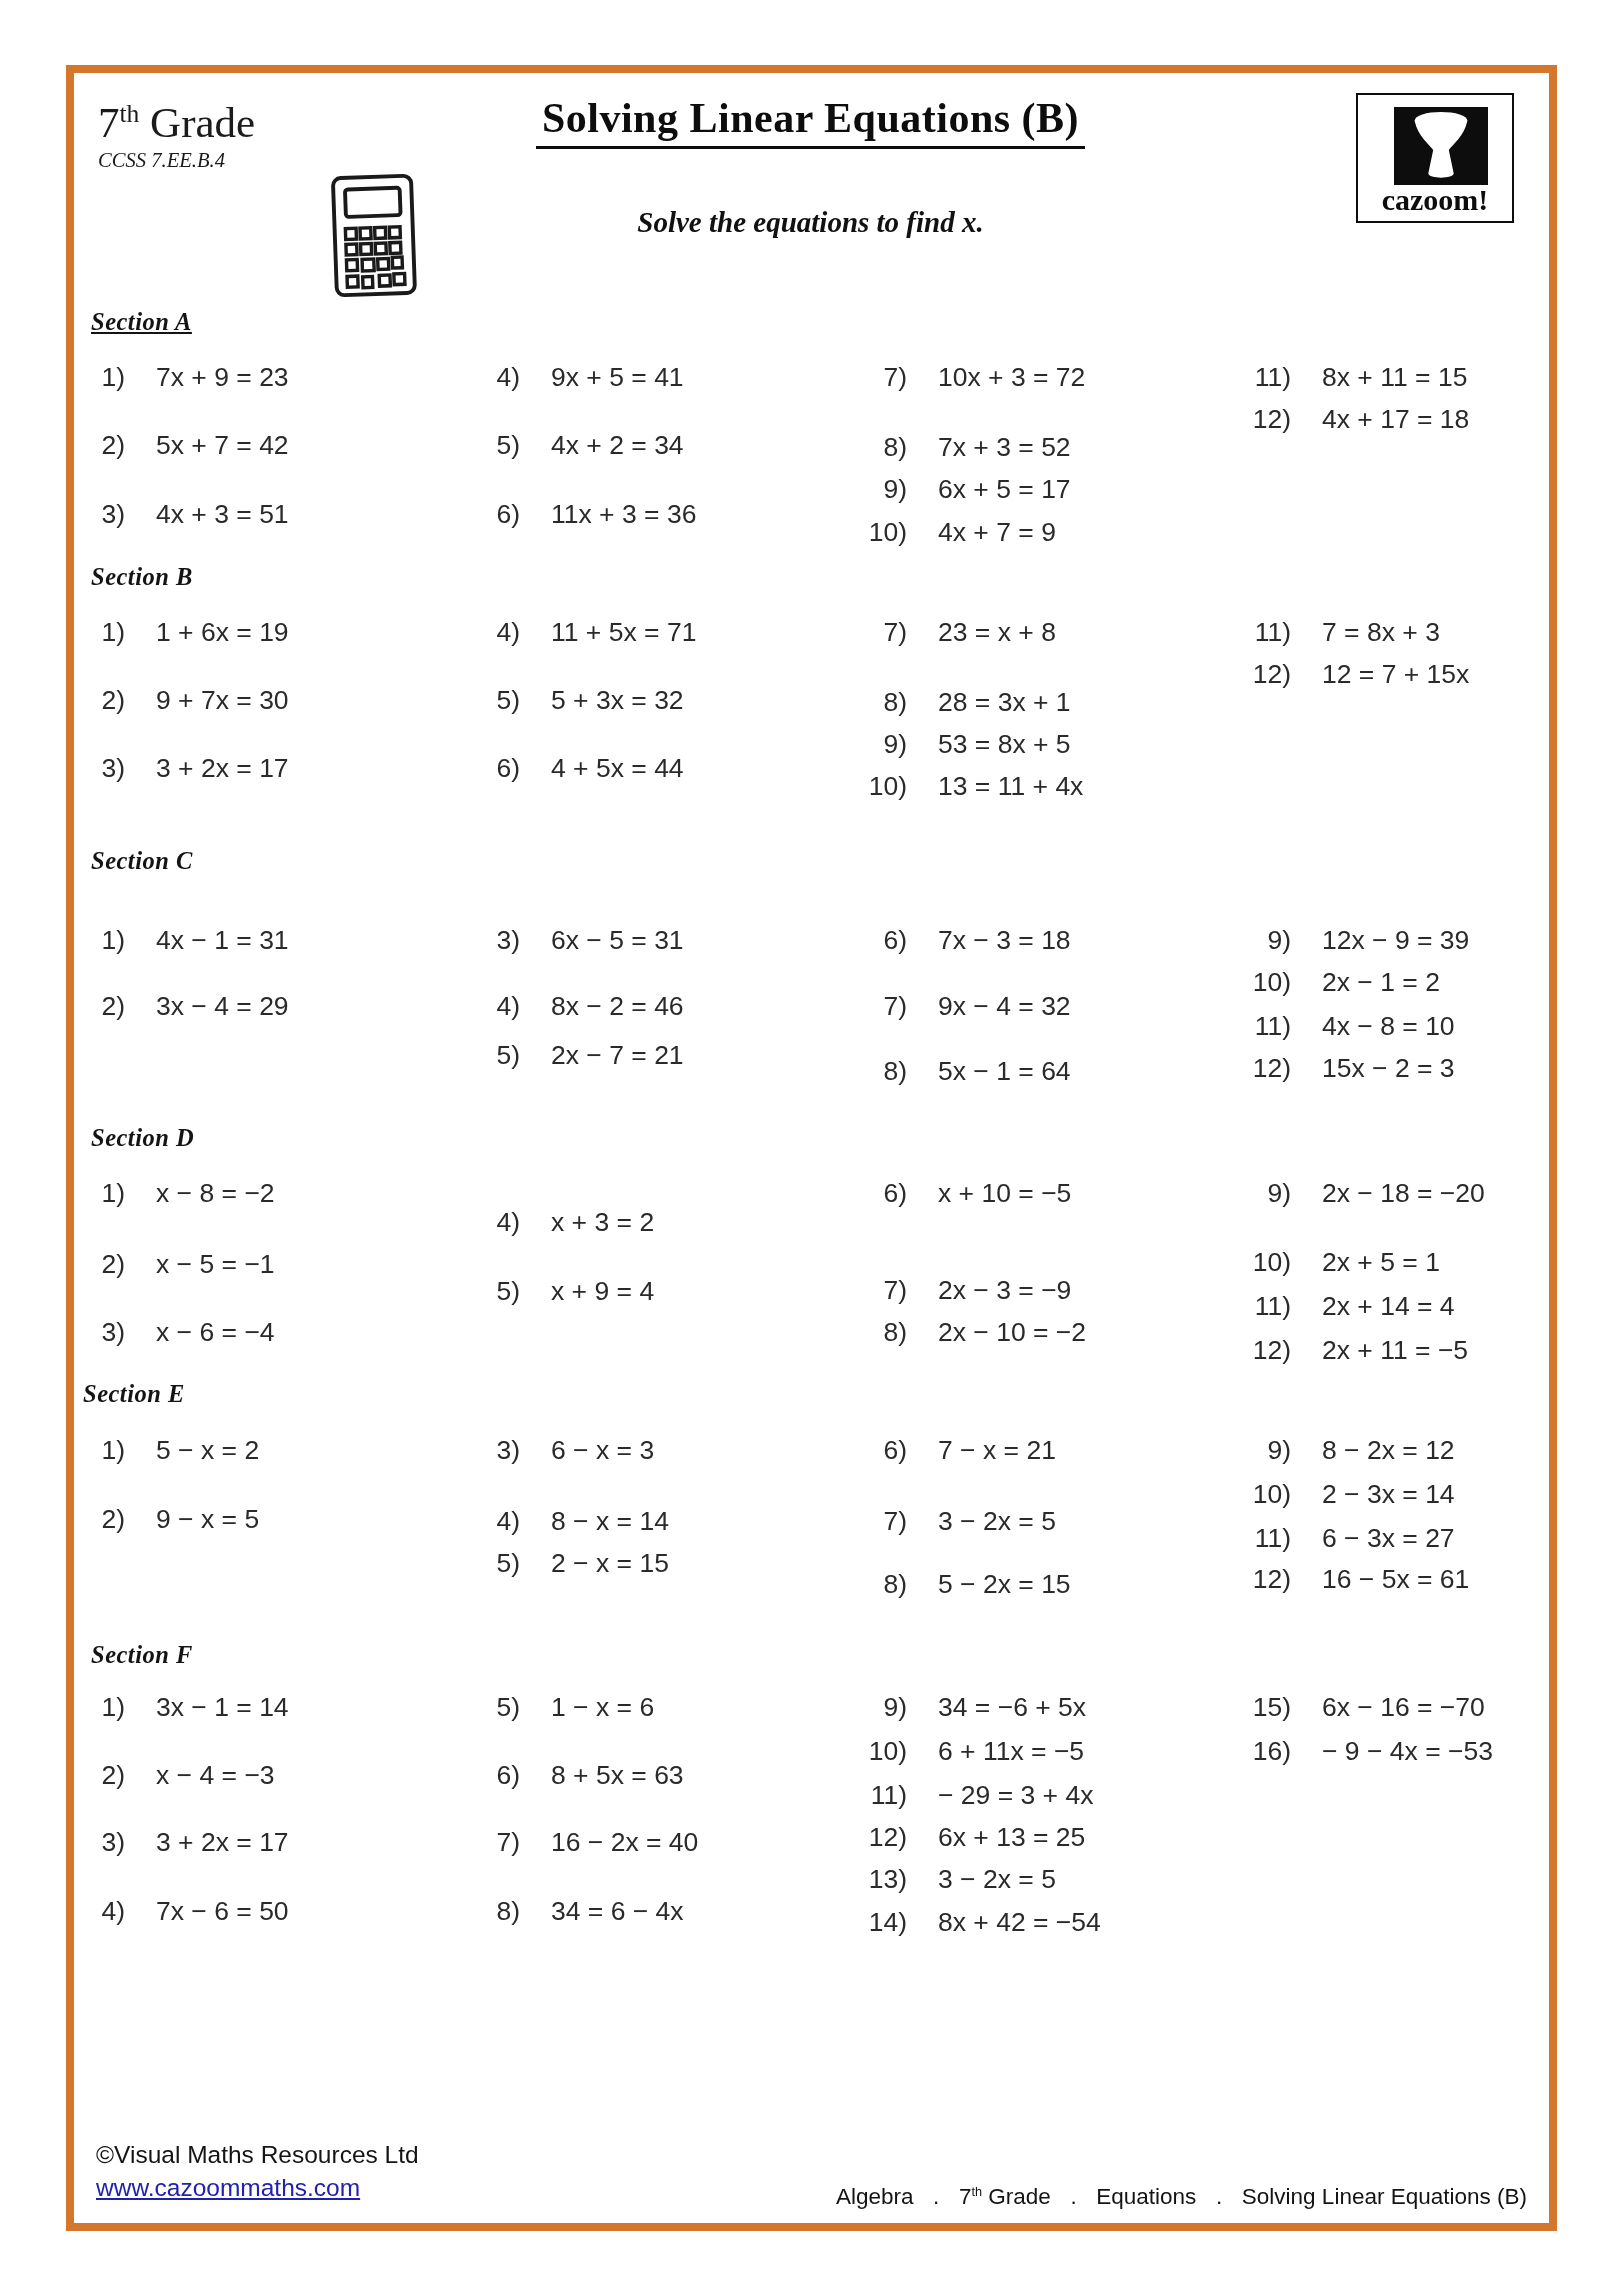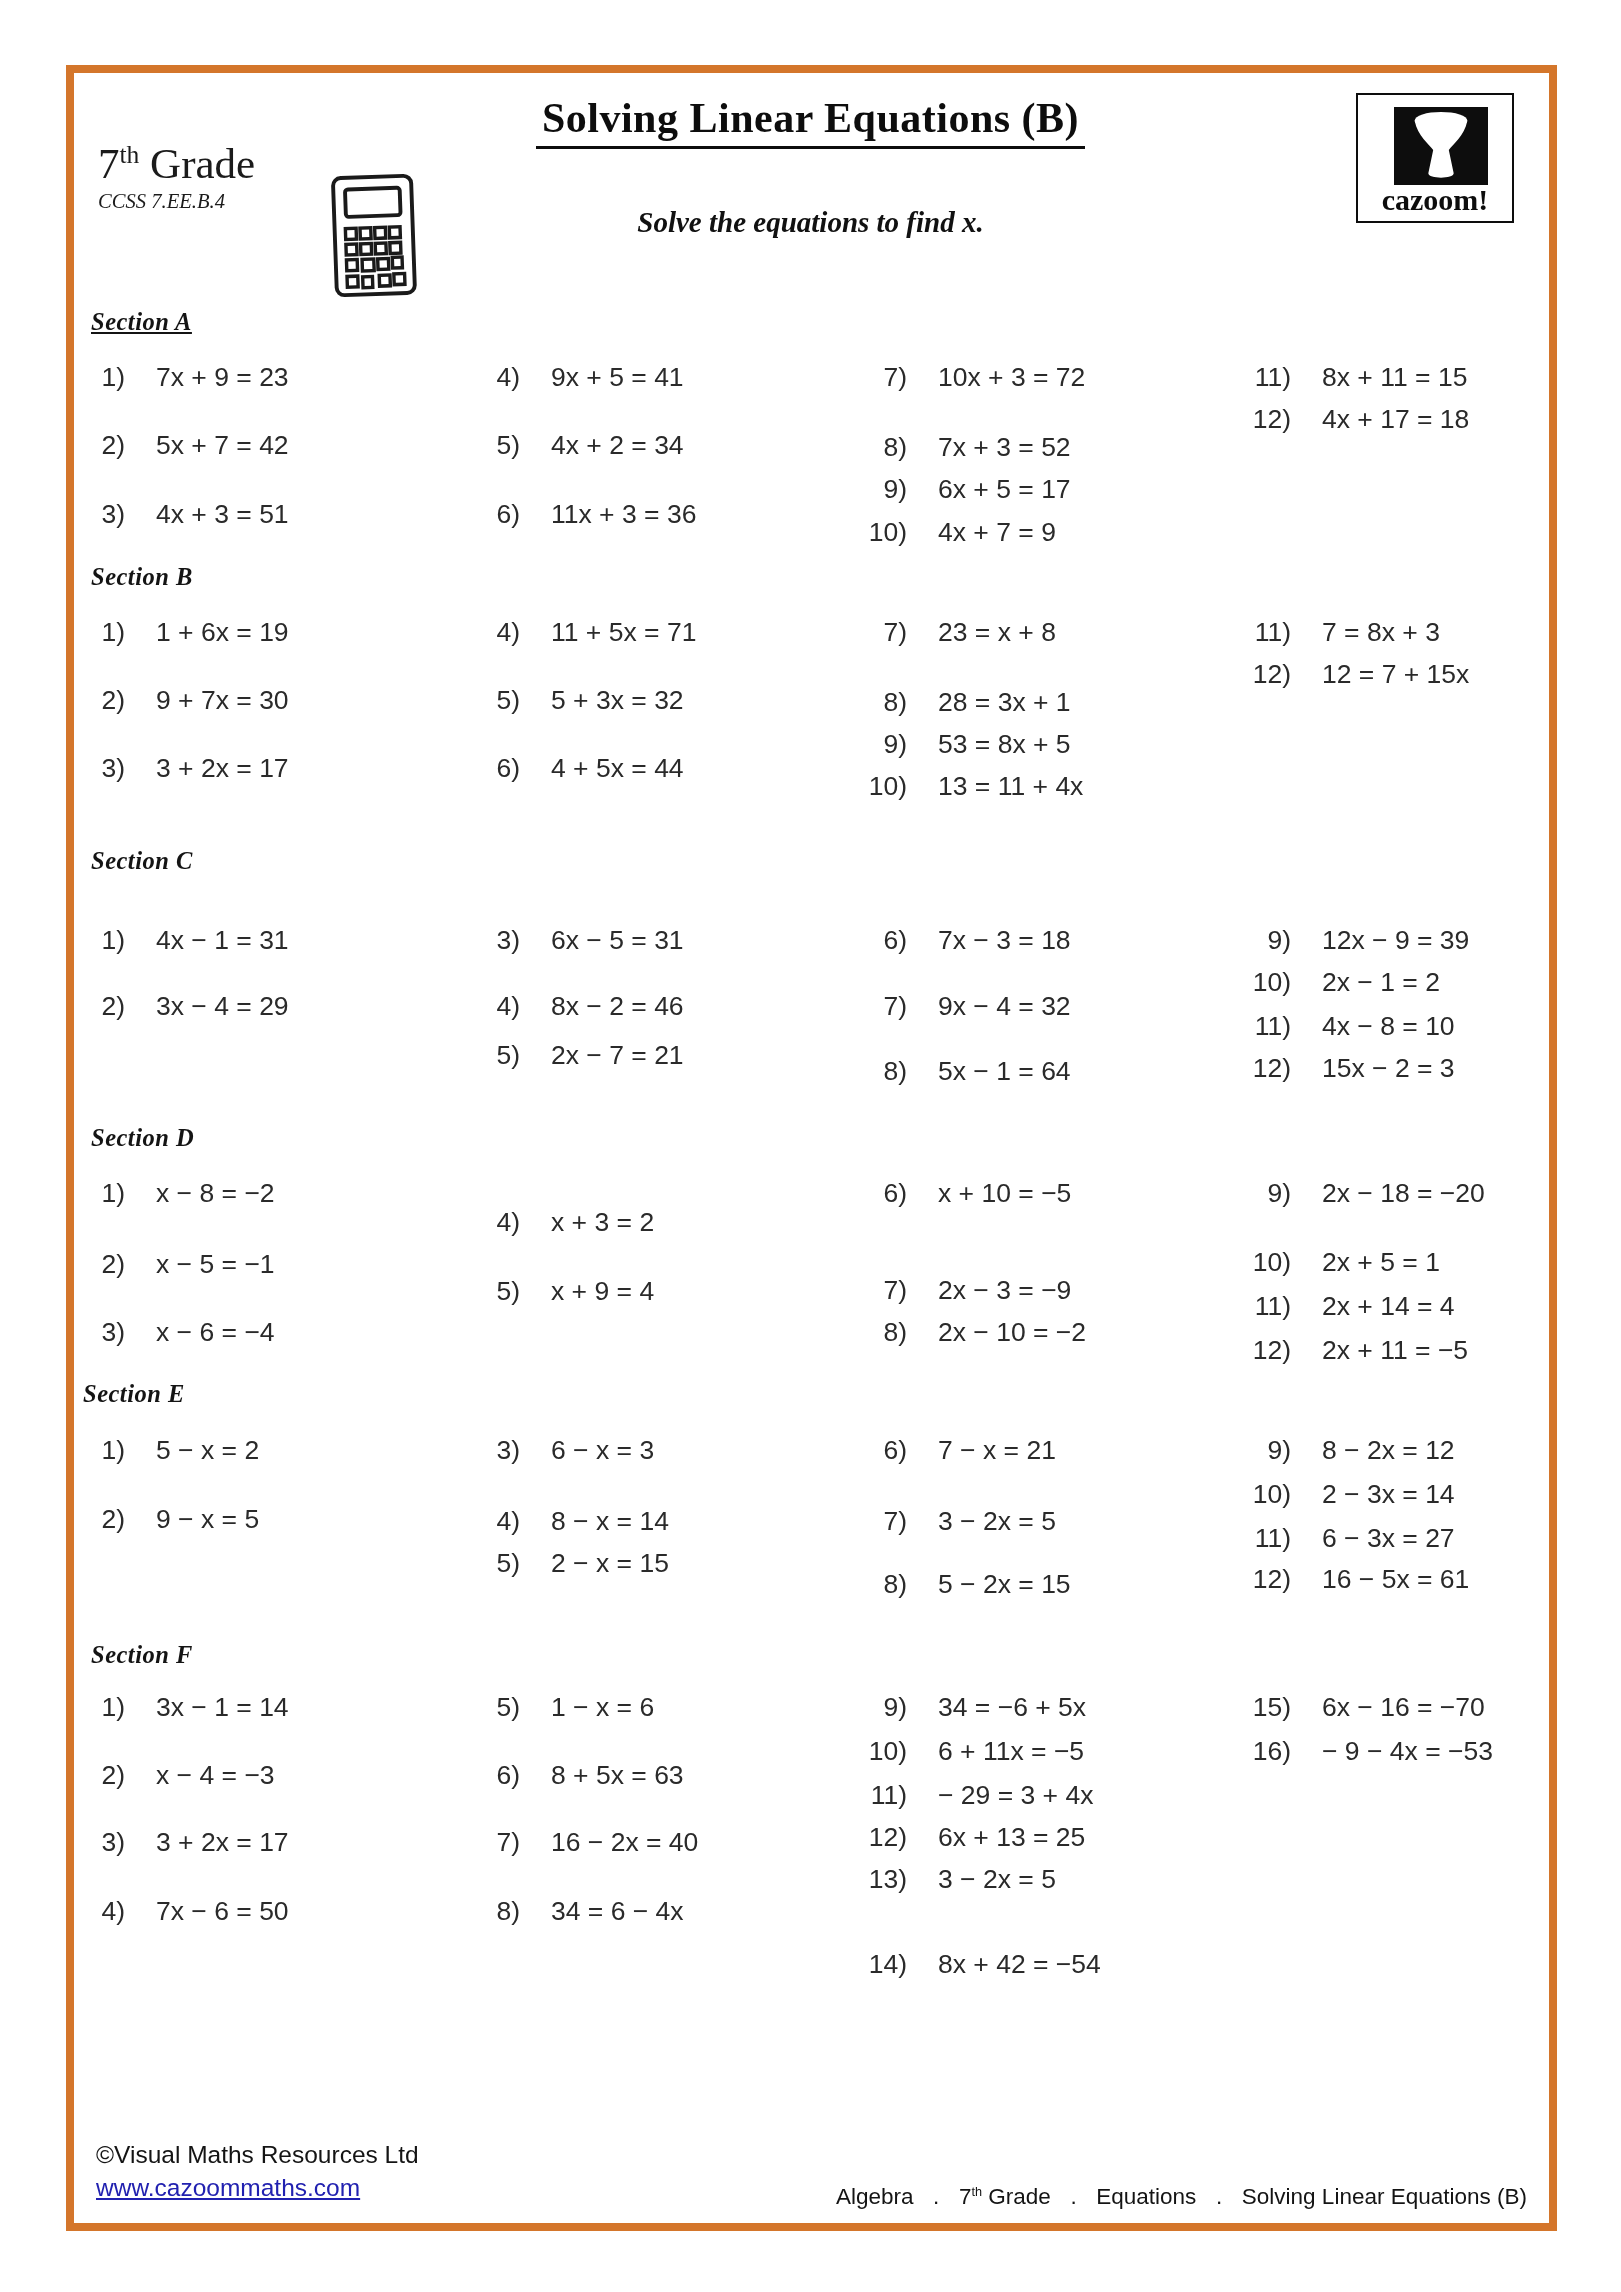--- a/index.html
+++ b/index.html
@@ -5,21 +5,21 @@
   html,body{margin:0;padding:0;background:#ffffff;}
   .canvas{
     position:relative;width:1621px;height:2293px;background:#ffffff;
     font-family:"Liberation Sans",sans-serif;color:#222;overflow:hidden;
   }
   .frame{
     position:absolute;left:66px;top:65px;width:1491px;height:2166px;
     border:8.8px solid #D4762B;box-sizing:border-box;background:#ffffff;
   }
   
-  .grade-block{position:absolute;left:98px;top:98px;font-family:"Liberation Serif",serif;margin-top:41px;}
+  .grade-block{position:absolute;left:98px;top:98px;font-family:"Liberation Serif",serif;}
   .grade-line{font-size:43px;color:#1b1b1b;letter-spacing:0;}
   .grade-line sup{font-size:25.5px;vertical-align:super;}
   .ccss-line{font-size:20.6px;font-style:italic;color:#1b1b1b;margin-top:2px;}
   .title-wrap{position:absolute;left:0;top:94px;width:100%;text-align:center;}
   .title-text{
     display:inline-block;font-family:"Liberation Serif",serif;font-weight:bold;
     font-size:42px;color:#0d0d0d;border-bottom:3.9px solid #0d0d0d;padding:0 5.9px 3.9px 5.9px;
     letter-spacing:0.5px;
   }
   .subtitle-wrap{position:absolute;left:0;top:206px;width:100%;text-align:center;}
@@ -401,21 +401,21 @@
         <span class="eq-text">− 29 = 3 + 4x</span>
       </div>
       <div class="eq-row" style="left: 856px; top: 1821px;">
         <span class="eq-num">12)</span>
         <span class="eq-text">6x + 13 = 25</span>
       </div>
       <div class="eq-row" style="left: 856px; top: 1863px;">
         <span class="eq-num">13)</span>
         <span class="eq-text">3 − 2x = 5</span>
       </div>
-      <div class="eq-row" style="left: 856px; top: 1906px; margin-top: 42px;">
+      <div class="eq-row" style="left: 856px; top: 1906px;">
         <span class="eq-num">14)</span>
         <span class="eq-text">8x + 42 = −54</span>
       </div>
       <div class="eq-row" style="left: 1240px; top: 1691px;">
         <span class="eq-num">15)</span>
         <span class="eq-text">6x − 16 = −70</span>
       </div>
       <div class="eq-row" style="left: 1240px; top: 1735px;">
         <span class="eq-num">16)</span>
         <span class="eq-text">− 9 − 4x = −53</span>

